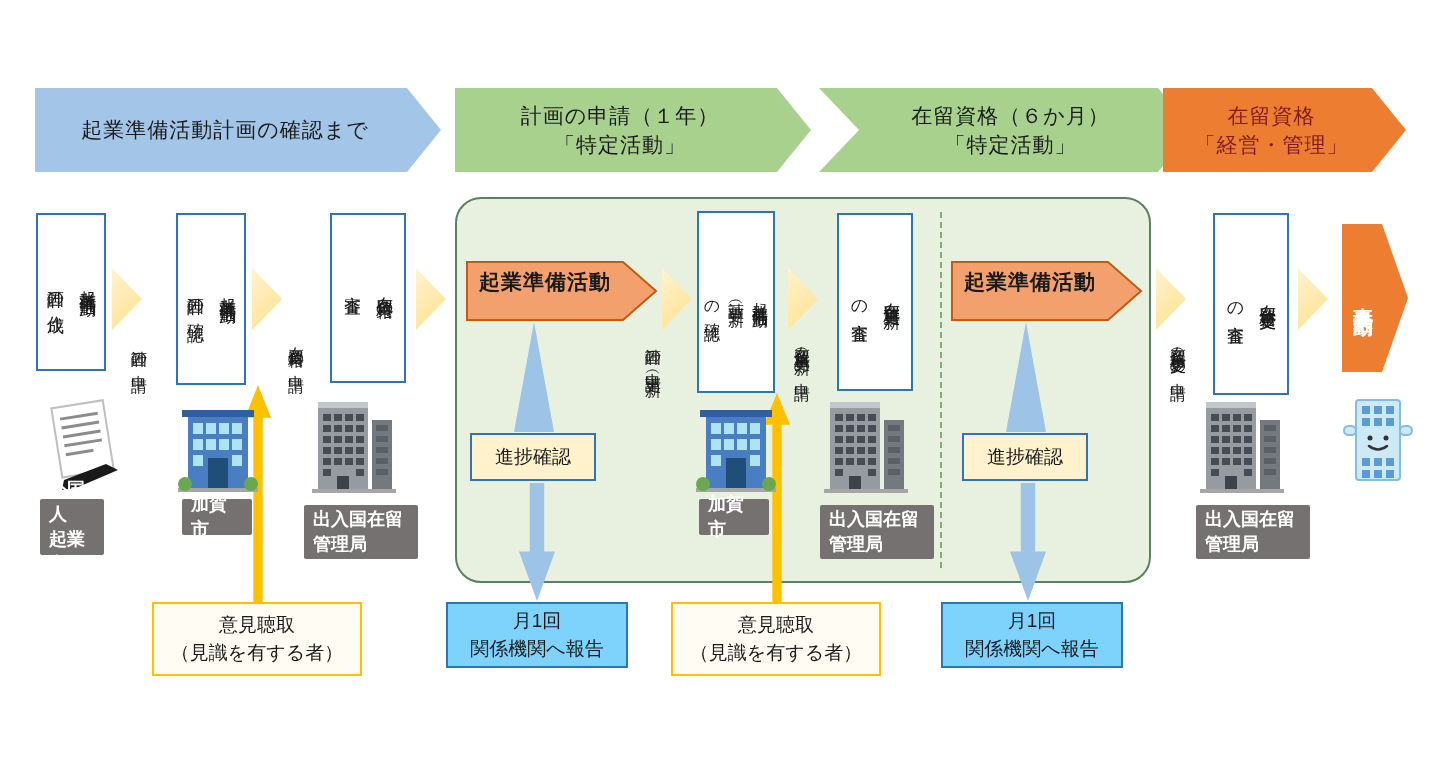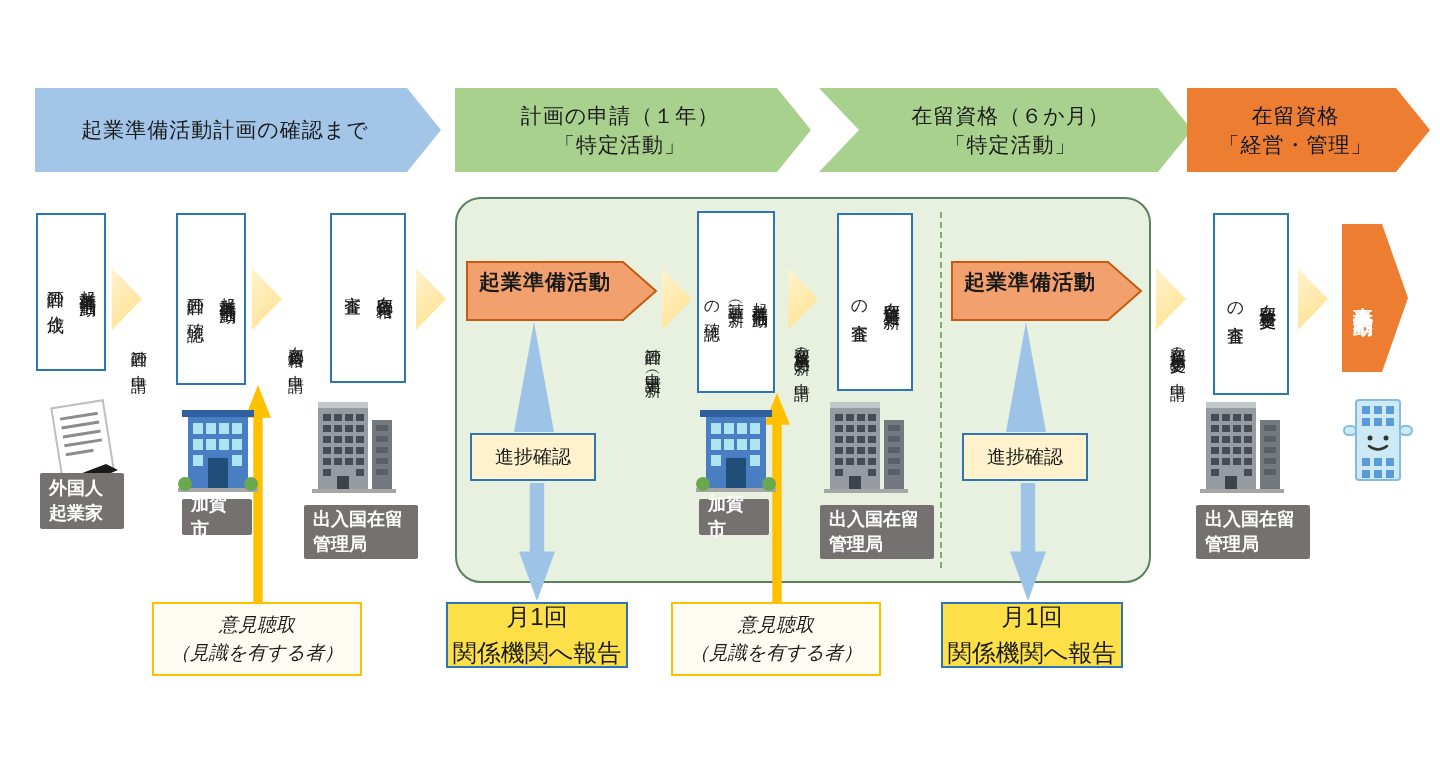--- a/index.html
+++ b/index.html
@@ -9,21 +9,21 @@
 
 
 .banner { position:absolute; top:88px; height:84px; display:flex; align-items:center;
   justify-content:center; text-align:center; font-size:21px; line-height:1.4;
   white-space:pre-line; letter-spacing:1px; }
 .pt { clip-path:polygon(0 0, calc(100% - 34px) 0, 100% 50%, calc(100% - 34px) 100%, 0 100%); padding-right:26px; }
 .pt-notch { clip-path:polygon(0 0, calc(100% - 34px) 0, 100% 50%, calc(100% - 34px) 100%, 0 100%, 40px 50%); padding-right:26px; padding-left:36px; }
 #banner1 { left:35px;  width:406px; background:#a3c6e8; }
 #banner2 { left:455px; width:356px; background:#a9d18e; }
 #banner3 { left:819px; width:373px; background:#a9d18e; }
-#banner4 { left:1163px; width:243px; background:#ed7d31; color:#0f172a;margin-left:24px; }
+#banner4 { left:1163px; width:243px; background:#ed7d31; color:#7f1d1d; }
 
 
 .phase-container { position:absolute; left:455px; top:197px; width:696px; height:386px;
   background:#e8f1df; border:2px solid #5a8160; border-radius:26px; }
 .dash-sep { position:absolute; left:940px; top:212px; height:356px; width:0;
   border-left:2px dashed #7fad6b; }
 
 
 .vbox { position:absolute; background:#fff; border:2px solid #2e75b6; display:flex;
   align-items:center; justify-content:center; writing-mode:vertical-rl;
@@ -75,36 +75,36 @@
   clip-path:polygon(50% 0, 100% 15%, 68% 15%, 68% 100%, 32% 100%, 32% 15%, 0 15%); }
 #y1 { left:245px; top:385px; height:219px; }
 #y2 { left:764px; top:393px; height:211px; }
 
 
 .progress { position:absolute; width:126px; height:48px; top:433px; background:#fff2cc;
   border:2px solid #2e75b6; display:flex; align-items:center; justify-content:center; font-size:19px; }
 #p1 { left:470px; } #p2 { left:962px; }
 .opinion { position:absolute; width:210px; height:74px; top:602px; background:#fffdf3;
   border:2.5px solid #ffc000; display:flex; align-items:center; justify-content:center;
-  text-align:center; white-space:pre-line; font-size:19px; line-height:1.5;font-style:italic; }
+  text-align:center; white-space:pre-line; font-size:19px; line-height:1.5; }
 #op1 { left:152px; } #op2 { left:671px; }
-.report { position:absolute; width:182px; height:66px; top:602px; background:#fde047;
+.report { position:absolute; width:182px; height:66px; top:602px; background:#7dd3fc;
   border:2px solid #2e75b6; display:flex; align-items:center; justify-content:center;
-  text-align:center; white-space:pre-line; font-size:24px; line-height:1.5; }
+  text-align:center; white-space:pre-line; font-size:19px; line-height:1.5; }
 #r1 { left:446px; } #r2 { left:941px; }
 
 
 .icon { position:absolute; }
 #doc-icon { left:40px; top:396px; }
 #cityhall1 { left:176px; top:402px; } #cityhall2 { left:694px; top:402px; }
 #office1 { left:310px; top:398px; } #office2 { left:822px; top:398px; } #office3 { left:1198px; top:398px; }
 #company-icon { left:1342px; top:396px; }
 .actor-label { position:absolute; background:#767171; color:#fff; font-size:18px; font-weight:bold;
   display:flex; align-items:center; padding:2px 9px; line-height:1.4; white-space:pre-line; border-radius:2px; }
-#a1 { left:40px;   top:473px; width:84px;  height:56px; }
+#a1 { left:40px;   top:499px; width:64px;  height:56px; }
 #a2 { left:182px;  top:499px; width:70px;  height:36px; justify-content:center; }
 #a3 { left:304px;  top:505px; width:114px; height:54px; }
 #a4 { left:699px;  top:499px; width:70px;  height:36px; justify-content:center; }
 #a5 { left:820px;  top:505px; width:114px; height:54px; }
 #a6 { left:1196px; top:505px; width:114px; height:54px; }
 </style>
 </head>
 <body>
 
 <div class="canvas">

